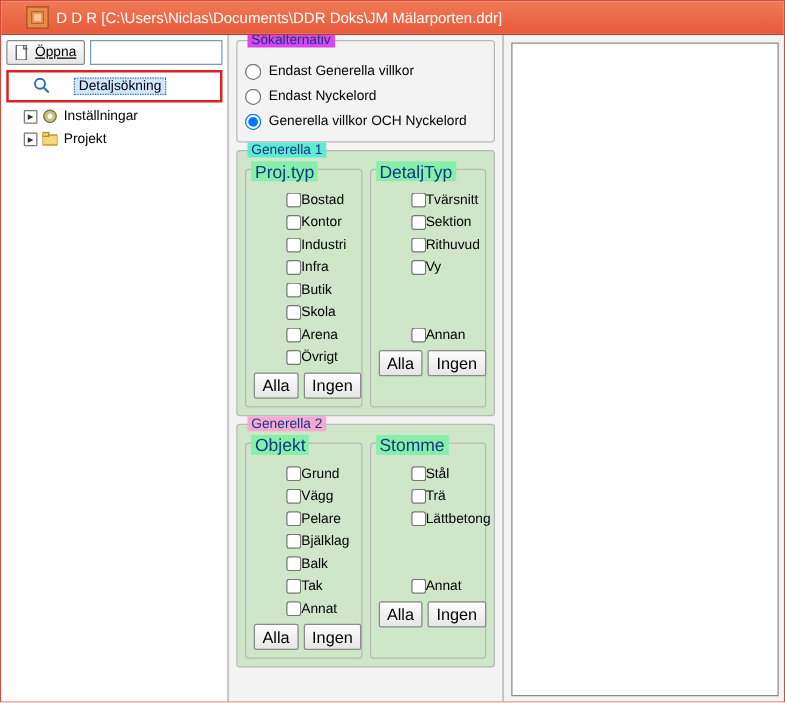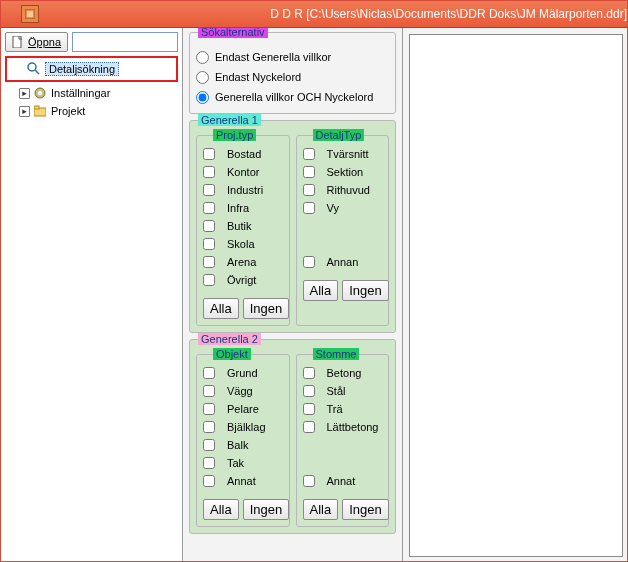--- a/index.html
+++ b/index.html
@@ -1,42 +1,42 @@
 <!DOCTYPE html>
 <html><head>
 <meta charset="utf-8">
 <style>
 html,body{margin:0;padding:0;font-family:"Segoe UI",Tahoma,sans-serif;font-size:11px;color:#000;}
 body{background:#fff;width:628px;height:562px;overflow:hidden;}
 .window{width:628px;height:562px;border:1px solid #d84b3a;box-sizing:border-box;display:flex;flex-direction:column;}
-.titlebar{height:26px;background:linear-gradient(#f07a55,#e85a3a);display:flex;align-items:center;color:#fff;font-size:12px;padding-left:20px;border-bottom:1px solid #b63c23;justify-content:space-between;}
+.titlebar{height:26px;background:linear-gradient(#f07a55,#e85a3a);display:flex;align-items:center;color:#fff;font-size:12px;padding-left:20px;border-bottom:1px solid #b63c23;}
 .titlebar .ticon{width:16px;height:16px;background:#e98a4a;border:1px solid #a34a1a;margin-right:6px;display:flex;align-items:center;justify-content:center;}
 .body{flex:1;display:flex;background:#f3f3f3;min-height:0;}
 .leftpane{width:182px;background:#fff;border-right:1px solid #9a9a9a;padding:4px 4px 0 4px;box-sizing:border-box;}
 .toolbar{display:flex;align-items:center;gap:4px;margin-bottom:4px;text-decoration:underline;}
 .btn{background:linear-gradient(#fdfdfd,#e6e6e6);border:1px solid #8a8a8a;border-radius:2px;padding:2px 6px;display:inline-flex;align-items:center;gap:4px;cursor:pointer;font-size:11px;line-height:14px;}
 .btn svg{flex:0 0 auto;}
 .pathbox{flex:1;height:18px;border:1px solid #7a9ac0;background:#fff;}
 .redbox{border:2px solid #e02020;padding:2px 2px 2px 2px;margin:0 0 2px 0;}
 .tree{margin-top:2px;}
 .treeitem{display:flex;align-items:center;height:18px;padding-left:2px;}
 .treechild{padding-left:14px;position:relative;}
 .twist{width:9px;height:9px;border:1px solid #7a7a7a;border-radius:1px;display:flex;align-items:center;justify-content:center;margin-right:3px;color:#333;font-size:9px;line-height:9px;}
 .nodeicon{width:14px;height:14px;margin-right:4px;display:inline-flex;align-items:center;justify-content:center;}
 .sel{background:#cfe7ff;border:1px dotted #3a6ea5;padding:0 3px;}
 .midpane{width:220px;background:#f3f3f3;border-right:1px solid #9a9a9a;padding:4px 6px 6px 6px;box-sizing:border-box;overflow:hidden;}
 .group{border:1px solid #b8b8b8;border-radius:3px;padding:14px 6px 6px 6px;margin-bottom:6px;position:relative;}
 .group>.glabel{position:absolute;top:-7px;left:8px;background:#d946ef;padding:0 3px;color:#14387f;font-size:11px;}
 .greenbox{background:#cfe6c9;}
 .subgroups{display:flex;gap:6px;}
 .subgroup{border:1px solid #b8b8b8;border-radius:3px;padding:12px 6px 6px 6px;position:relative;background:#cfe6c9;flex:1;min-width:0;}
-.subgroup>.glabel{position:absolute;top:-7px;left:16px;background:#22c55e;padding:0 3px;color:#14387f;font-size:11px;}
+.subgroup>.glabel{position:absolute;top:-7px;left:4px;background:#86efac;padding:0 3px;color:#14387f;font-size:14px;}
 .radio{display:flex;align-items:center;gap:6px;height:20px;}
 .radio input{margin:0;}
-.chk{display:flex;align-items:flex-start;gap:12px;height:18px;}
+.chk{display:flex;align-items:flex-end;gap:0;height:18px;margin-left:26px;}
 .chk input{margin:0;width:12px;height:12px;}
 .spacer{height:18px;}
 .btnrow{display:flex;gap:4px;margin-top:6px;}
 .smallbtn{background:linear-gradient(#fdfdfd,#e6e6e6);border:1px solid #8a8a8a;border-radius:2px;padding:2px 6px;cursor:pointer;font-size:13px;}
 .rightpane{flex:1;background:#f3f3f3;padding:6px;box-sizing:border-box;}
 .preview{width:100%;height:100%;background:#fff;border:1px solid #8a8a8a;}
 </style>
 </head>
 <body>
 
@@ -59,21 +59,21 @@
           <svg width="12" height="12">
               <rect x="1" y="0" width="8" height="12" fill="#fff" stroke="#555"></rect>
               <polyline points="7,0 7,3 10,3" fill="none" stroke="#555"></polyline>
             </svg>
           <span>Öppna</span>
         </div>
         <div class="pathbox"></div>
       </div>
 
       <div class="redbox">
-        <div class="treeitem" style="padding-left:18px;">
+        <div class="treeitem" style="padding-left:18px;gap:14px;">
           <span class="nodeicon">
             <svg width="14" height="14">
                 <circle cx="5" cy="5" r="4" fill="none" stroke="#2a6db1" stroke-width="1.5"></circle>
                 <line x1="8" y1="8" x2="12" y2="12" stroke="#2a6db1" stroke-width="1.5"></line>
               </svg>
           </span>
           <span class="sel">Detaljsökning</span>
         </div>
       </div>
 
@@ -228,24 +228,20 @@
               </label>
             <div class="btnrow">
               <button class="smallbtn">Alla</button>
               <button class="smallbtn">Ingen</button>
             </div>
           </div>
           <div class="subgroup">
             <span class="glabel">Stomme</span>
             <label class="chk">
                 <input type="checkbox" style="">
-                <span>Betong</span>
-              </label>
-            <label class="chk">
-                <input type="checkbox" style="">
                 <span>Stål</span>
               </label>
             <label class="chk">
                 <input type="checkbox" style="">
                 <span>Trä</span>
               </label>
             <label class="chk">
                 <input type="checkbox" style="">
                 <span>Lättbetong</span>
               </label>

